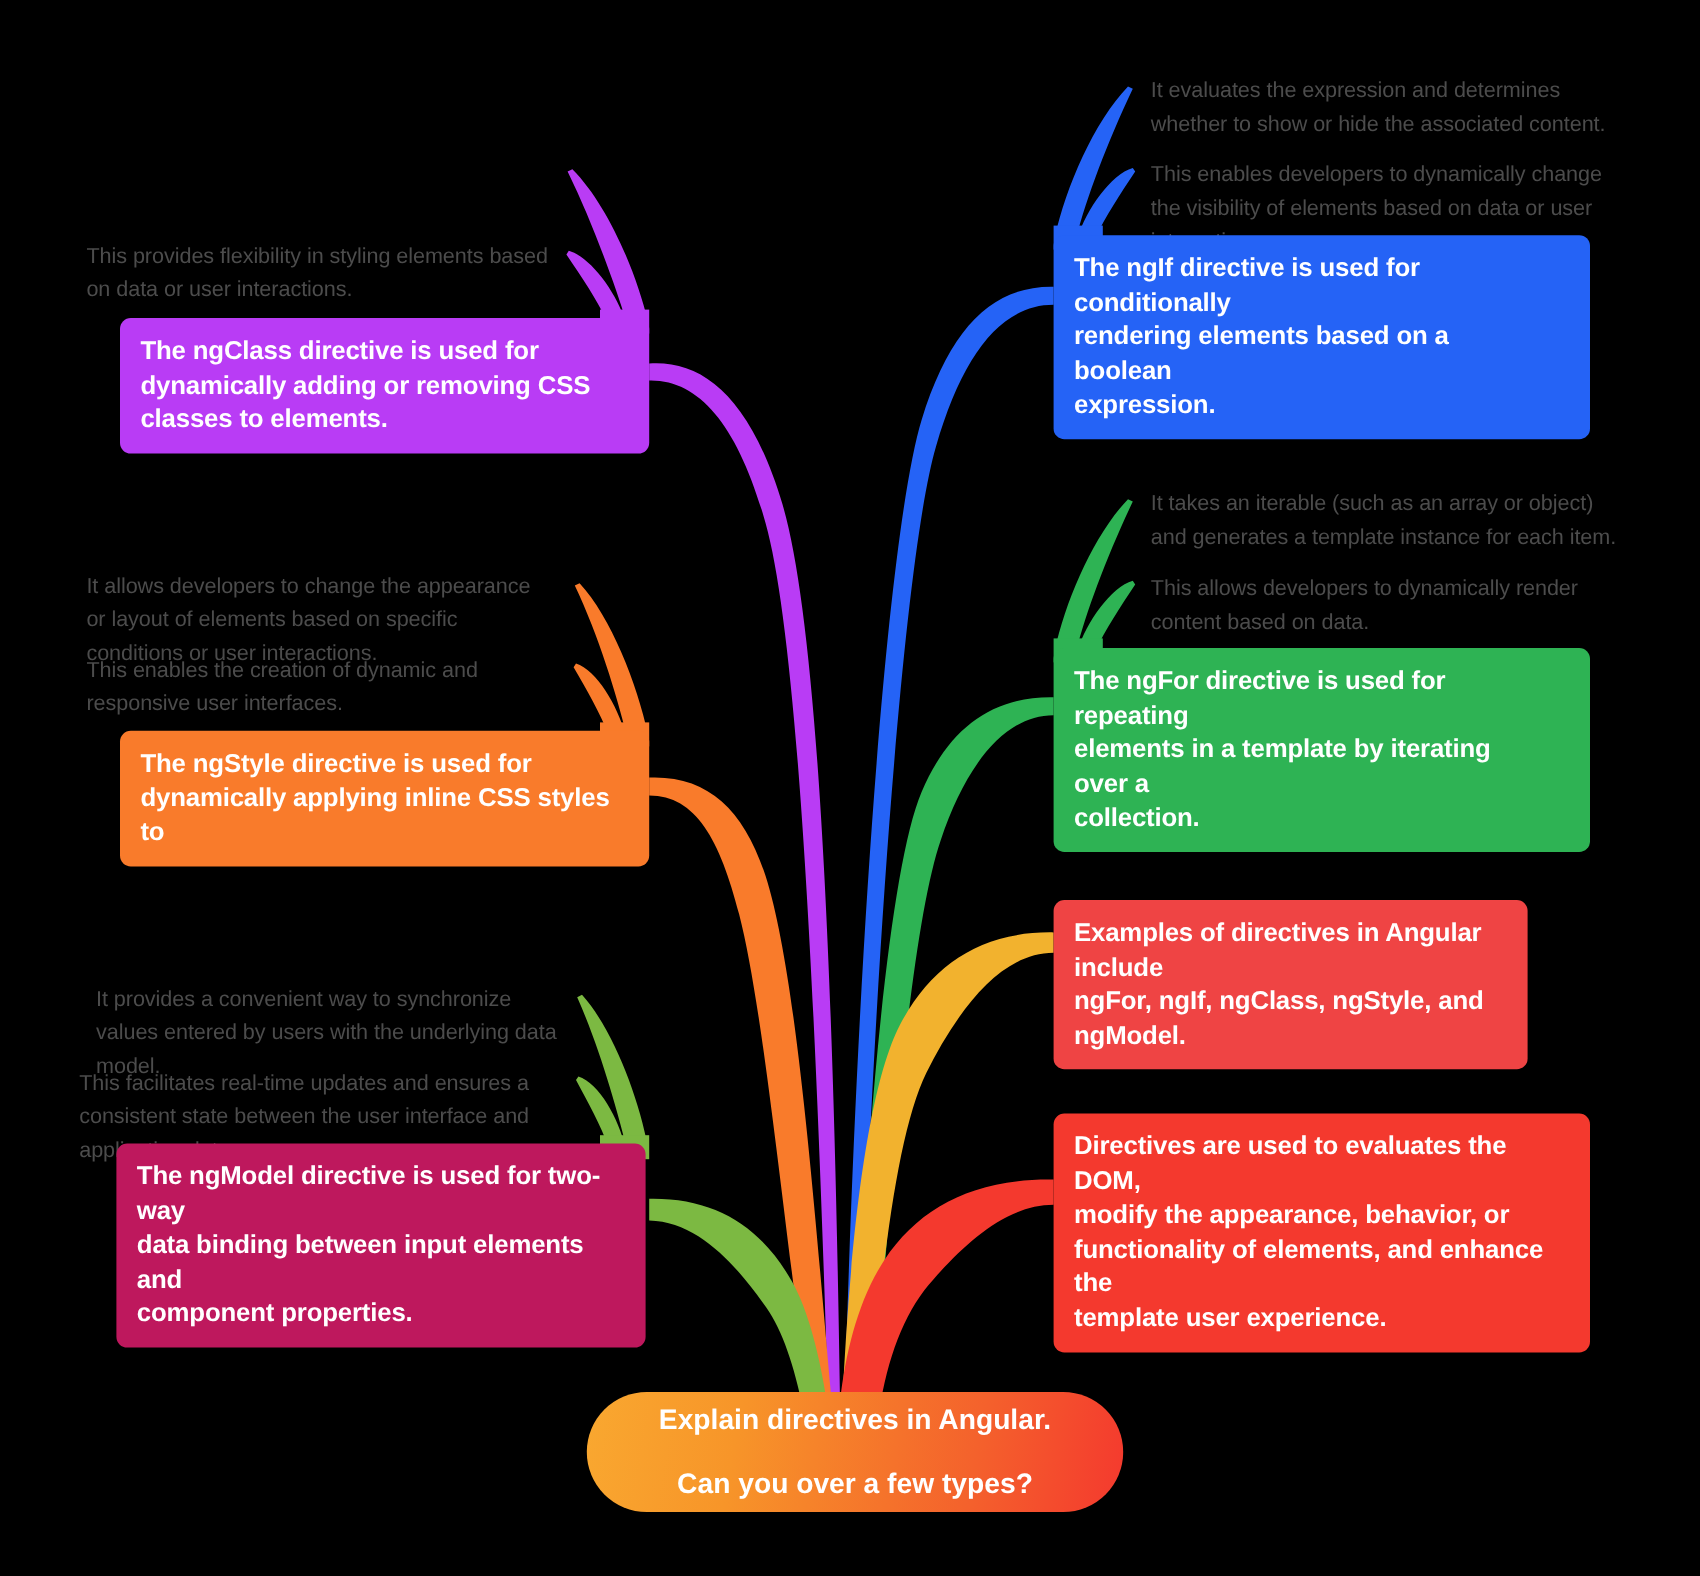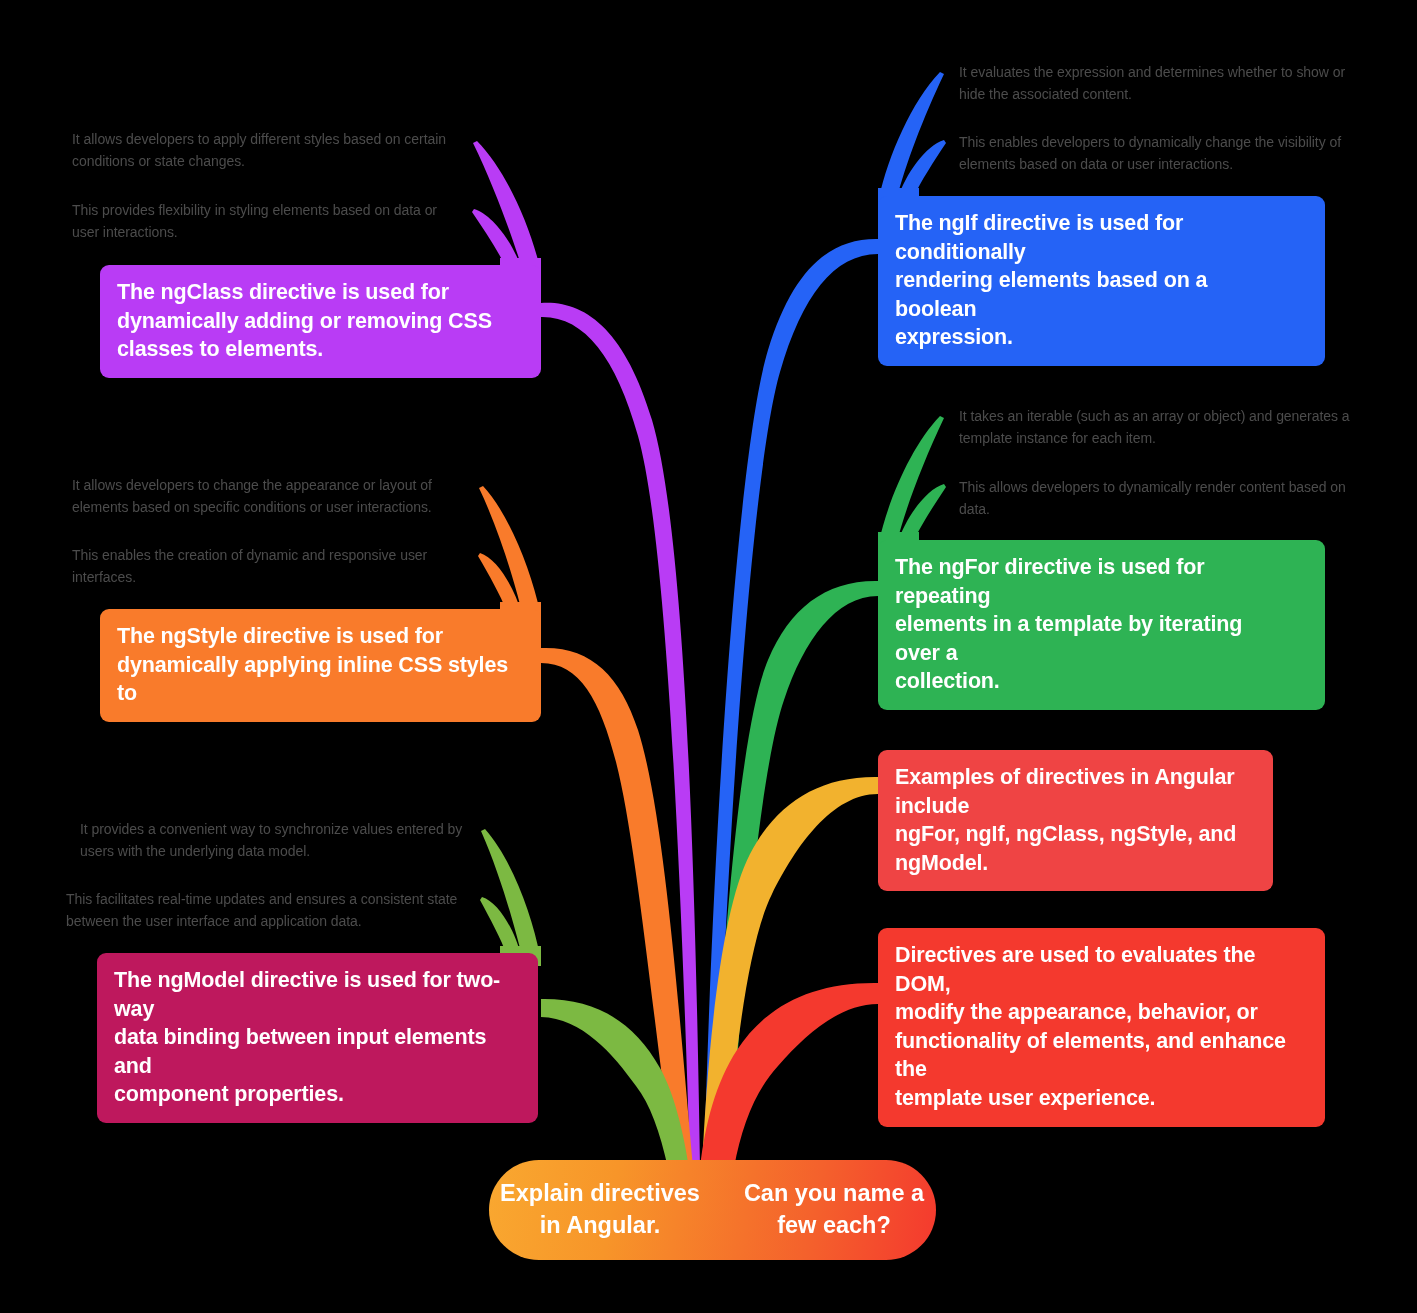--- a/index.html
+++ b/index.html
@@ -34,37 +34,37 @@
     font-size: 21.5px;
     line-height: 1.33;
     letter-spacing: -0.15px;
     padding: 13px 33px 14px 17px;
     z-index: 4;
   }
   .node span { display: block; }
   .sublabel {
     position: absolute;
     color: #4c4c4c;
-    font-size: 14px;
+    font-size: 18px;
     line-height: 1.55;
     letter-spacing: -0.05px;
     z-index: 3;
   }
   .sublabel.left { text-align: left; }
   .sublabel.right { text-align: left; }
   #root-node {
     position: absolute;
     left: 489px;
     top: 1160px;
     width: 447px;
     height: 100px;
     border-radius: 50px;
     background: linear-gradient(100deg, #f9a830 0%, #f79529 28%, #f4612c 72%, #f4392e 100%);
     display: flex;
-    flex-direction: row;
+    flex-direction: column;
     align-items: center;
     justify-content: center;
     color: #ffffff;
     font-weight: bold;
     font-size: 23.5px;
     line-height: 1.35;
     z-index: 6;
     text-align: center;
     gap: 21px;
   }
@@ -170,21 +170,20 @@
          L 879 542
          C 888 500, 912 445, 940 416 Z"></path>
     <path fill="#2eb354" d="M 946 487
          C 934 505, 921 525, 913 542
          L 898 542
          C 905 519, 926 489, 944 484 Z"></path>
     <rect fill="#2eb354" x="878" y="532" width="41" height="20"></rect>
 
   </svg>
 
-  <div class="sublabel left" style="left:72px; top:129px; width:386px;">It allows developers to apply different styles based on certain conditions or state changes.</div>
   <div class="sublabel left" style="left:72px; top:200px; width:386px;">This provides flexibility in styling elements based on data or user interactions.</div>
 
   <div class="sublabel left" style="left:72px; top:475px; width:386px;">It allows developers to change the appearance or layout of elements based on specific conditions or user interactions.</div>
   <div class="sublabel left" style="left:72px; top:545px; width:386px;">This enables the creation of dynamic and responsive user interfaces.</div>
 
   <div class="sublabel left" style="left:80px; top:819px; width:394px;">It provides a convenient way to synchronize values entered by users with the underlying data model.</div>
   <div class="sublabel left" style="left:66px; top:889px; width:394px;">This facilitates real-time updates and ensures a consistent state between the user interface and application data.</div>
 
   <div class="sublabel right" style="left:959px; top:62px; width:396px;">It evaluates the expression and determines whether to show or hide the associated content.</div>
   <div class="sublabel right" style="left:959px; top:132px; width:386px;">This enables developers to dynamically change the visibility of elements based on data or user interactions.</div>
@@ -228,16 +227,16 @@
 
   <div class="node" style="left:878px; top:928px; width:447px; background:#f4392e;">
     <span>Directives are used to evaluates the DOM,</span>
     <span>modify the appearance, behavior, or</span>
     <span>functionality of elements, and enhance the</span>
     <span>template user experience.</span>
   </div>
 
   <div id="root-node">
     <span>Explain directives in Angular.</span>
-    <span>Can you name a few each?</span>
+    <span>Can you over a few types?</span>
   </div>
 
 </div>
 
 </body></html>

